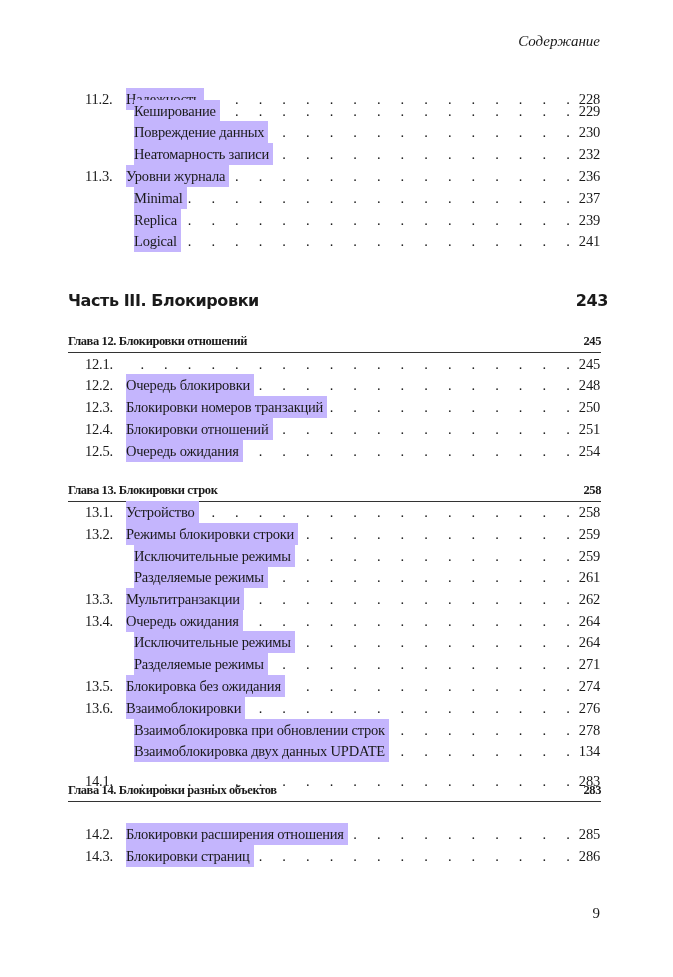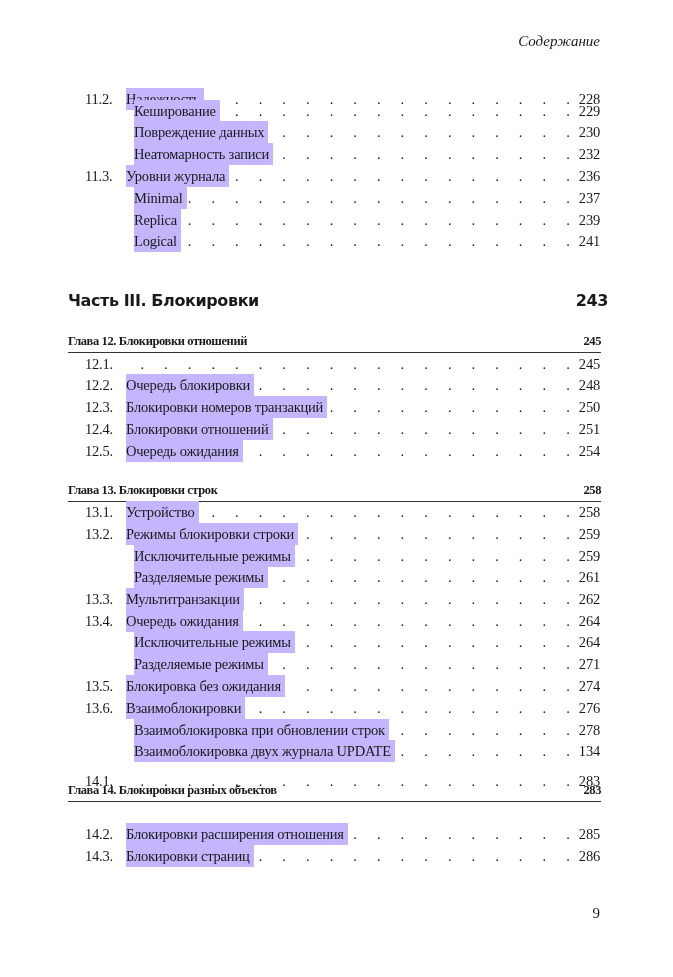--- a/index.html
+++ b/index.html
@@ -244,21 +244,21 @@
   </div>
   <div class="row sub" style="top:719px">
     <span class="title">
         <span class="t">Взаимоблокировка при обновлении строк</span>
         <span class="dots">. . . . . . . . . . . . . . . . . . . . . . . . . . . . . . . . . . . . . . . . . . . . . .</span>
       </span>
     <span class="page">278</span>
   </div>
   <div class="row sub" style="top:740px">
     <span class="title">
-        <span class="t">Взаимоблокировка двух журнала UPDATE</span>
+        <span class="t">Взаимоблокировка двух данных UPDATE</span>
         <span class="dots">. . . . . . . . . . . . . . . . . . . . . . . . . . . . . . . . . . . . . . . . . . . . . .</span>
       </span>
     <span class="page">134</span>
   </div>
 
   <div class="chapter" style="top:779px">
     <span>Глава 14. Блокировки разных объектов</span>
     <span class="page">283</span>
   </div>
   <div class="row" style="top:770px">

